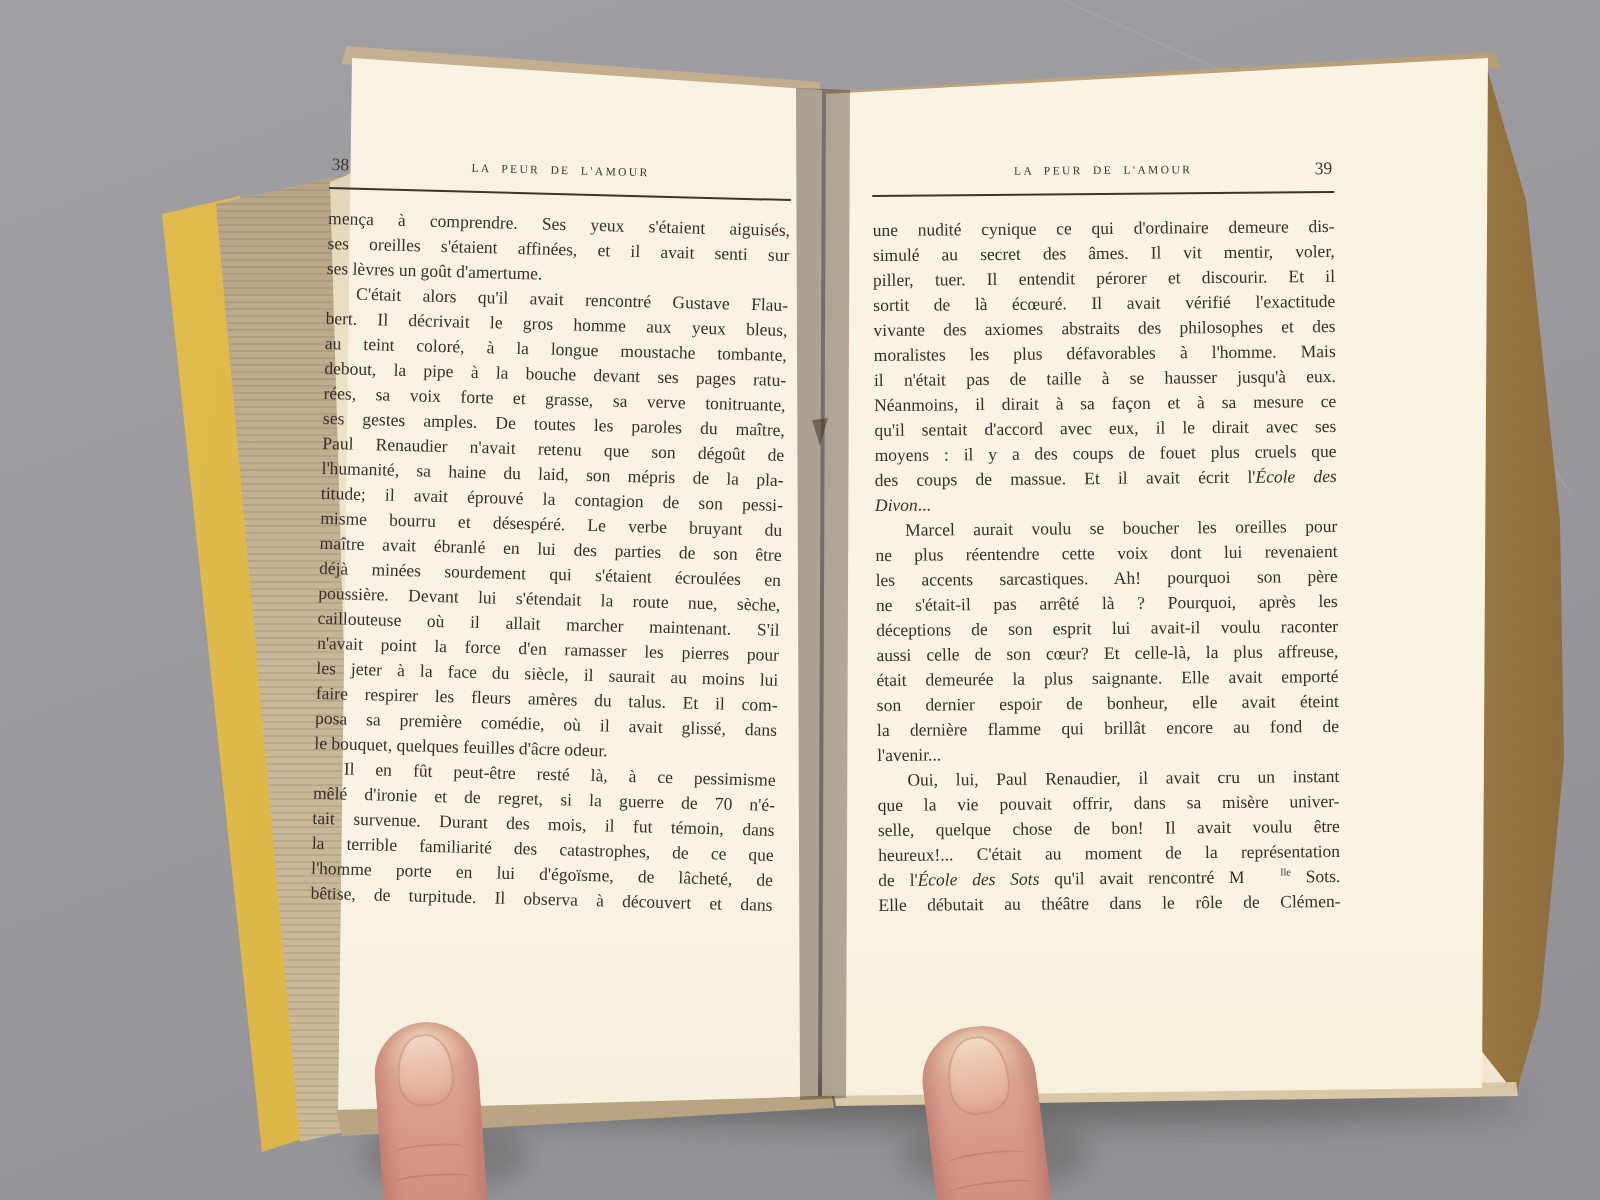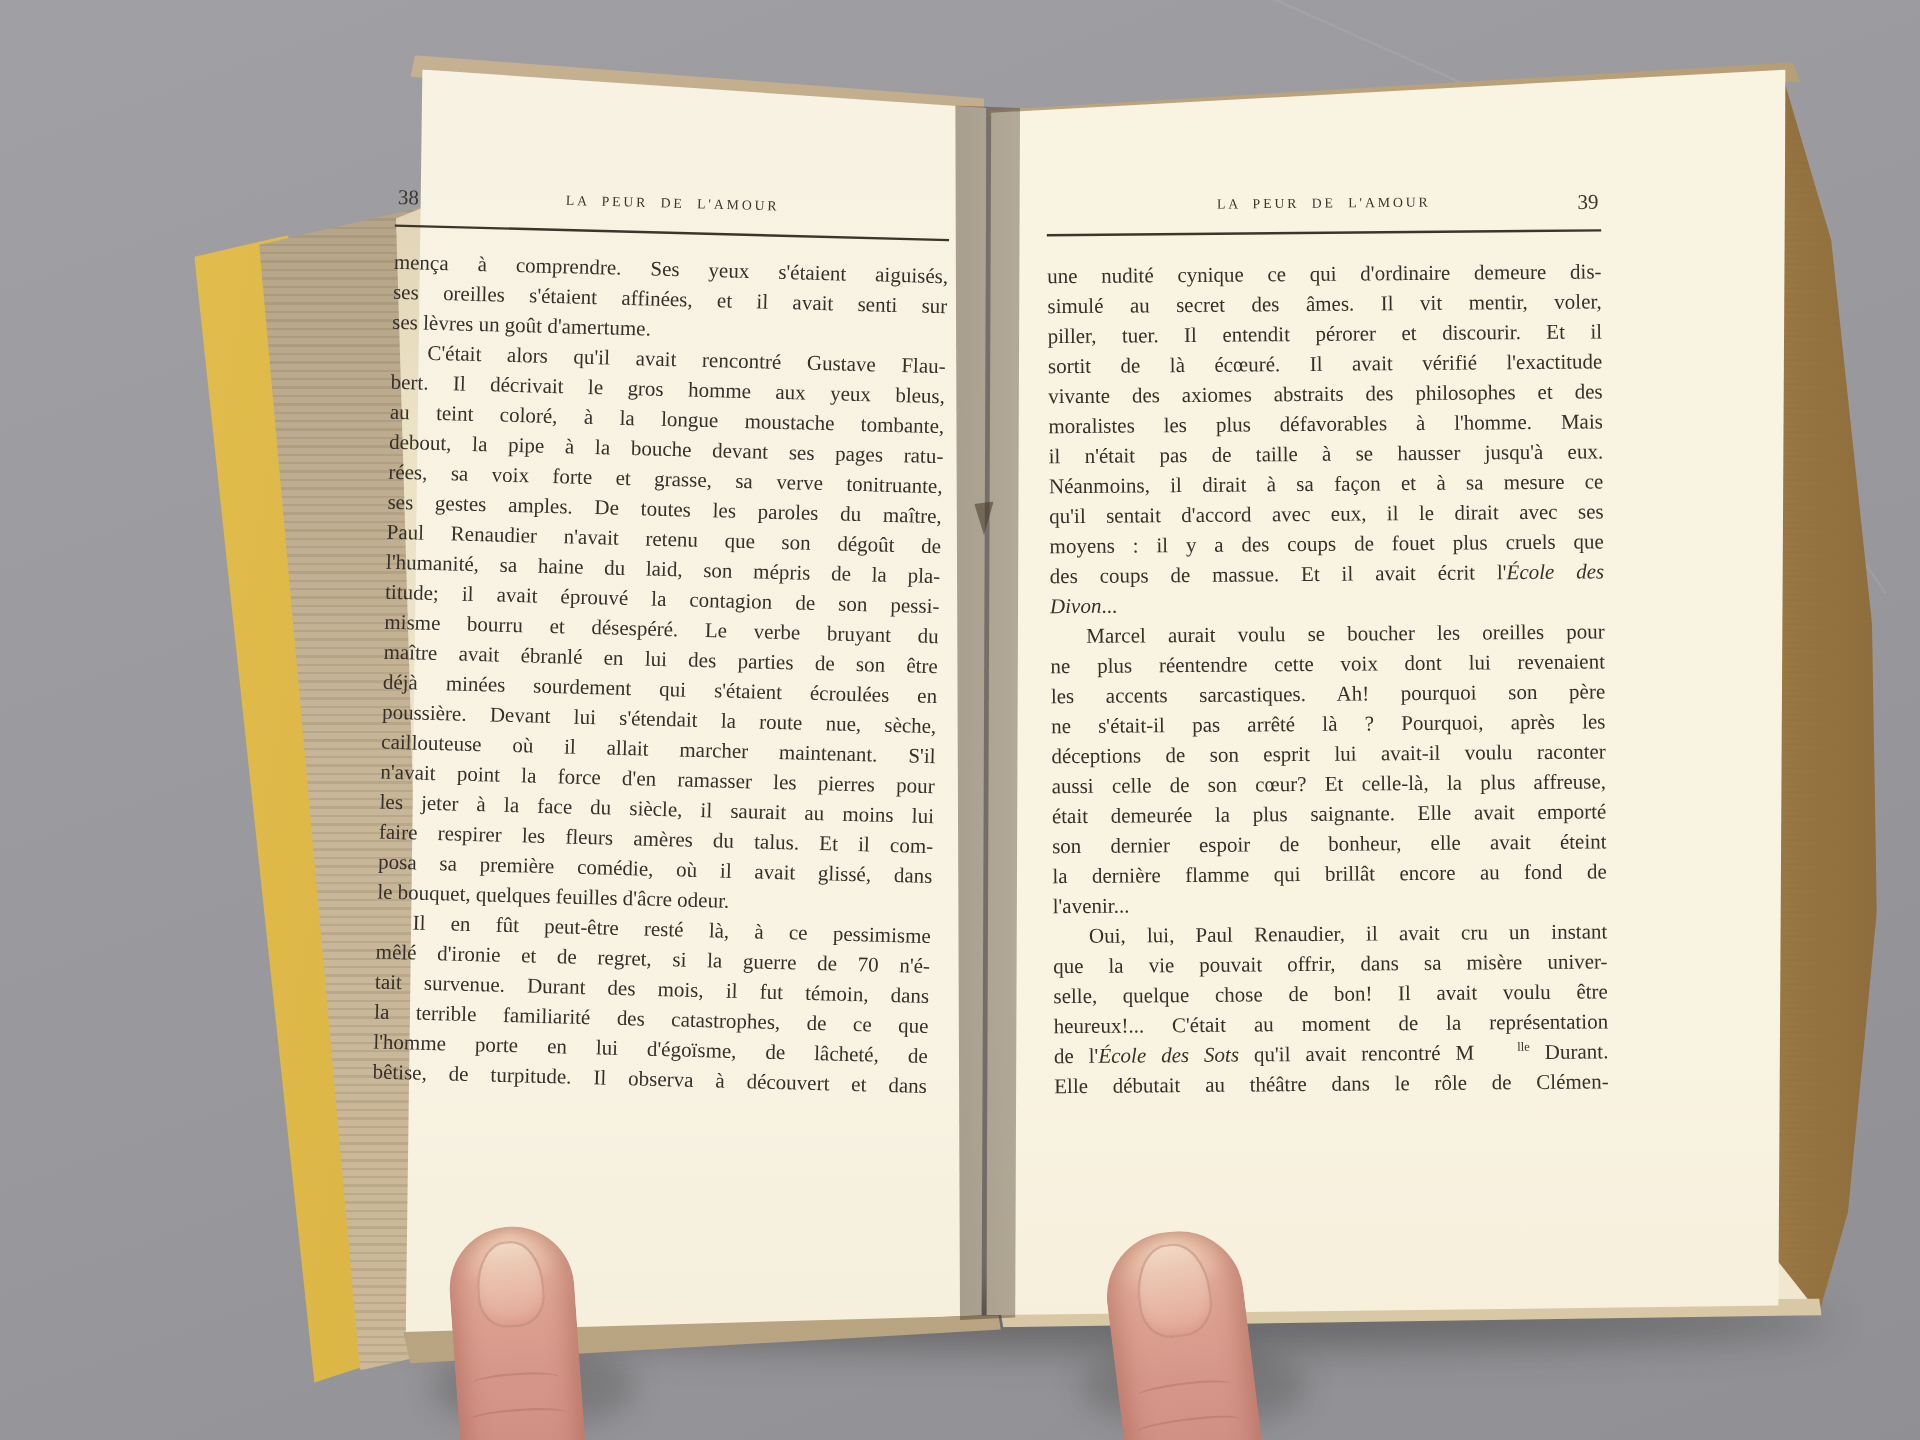--- a/index.html
+++ b/index.html
@@ -179,21 +179,21 @@
         <div class="tl"><span>déceptions de son esprit lui avait-il voulu raconter</span></div>
         <div class="tl"><span>aussi celle de son cœur? Et celle-là, la plus affreuse,</span></div>
         <div class="tl"><span>était demeurée la plus saignante. Elle avait emporté</span></div>
         <div class="tl"><span>son dernier espoir  de bonheur, elle  avait  éteint</span></div>
         <div class="tl"><span>la dernière flamme qui brillât encore au fond de</span></div>
         <div class="tl end"><span>l'avenir...</span></div>
         <div class="tl ind"><span>Oui, lui, Paul Renaudier, il avait cru un instant</span></div>
         <div class="tl"><span>que la vie pouvait offrir, dans sa misère univer-</span></div>
         <div class="tl"><span>selle, quelque chose de bon! Il avait voulu être</span></div>
         <div class="tl"><span>heureux!... C'était au moment de la représentation</span></div>
-        <div class="tl"><span>de l'</span><em>École des Sots</em><span> qu'il avait rencontré M</span><sup>lle</sup><span> Durant.</span></div>
+        <div class="tl"><span>de l'</span><em>École des Sots</em><span> qu'il avait rencontré M</span><sup>lle</sup><span> Sots.</span></div>
         <div class="tl"><span>Elle débutait au théâtre dans le rôle de Clémen-</span></div>
       </div>
   </div>
 
   <div class="finger" style="left:378px;top:1022px;width:104px;height:200px;transform:rotate(-4deg);">
     <div class="nail" style="top:12px;left:23px;width:56px;height:72px;"></div>
     <div class="wrinkle" style="left:14px;top:122px;width:72px;"></div>
     <div class="wrinkle" style="left:10px;top:152px;width:80px;"></div>
   </div>
   <div class="finger" style="left:928px;top:1026px;width:114px;height:200px;transform:rotate(-7deg);">

